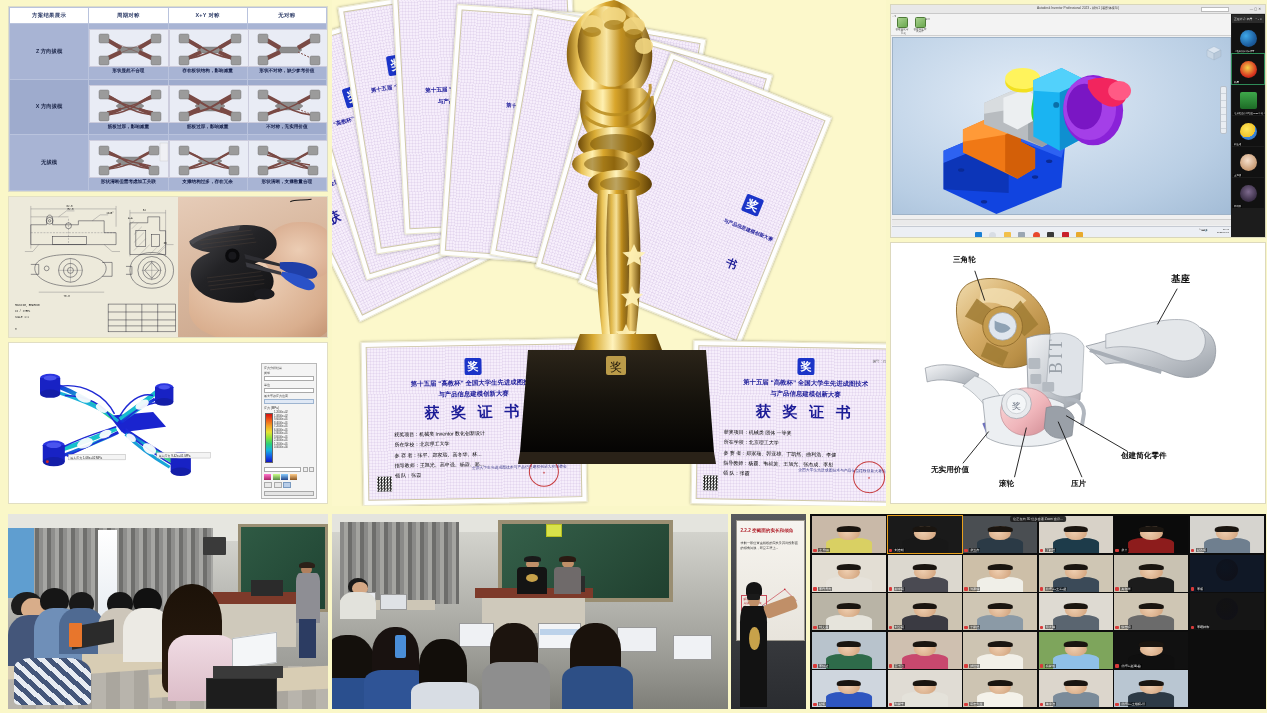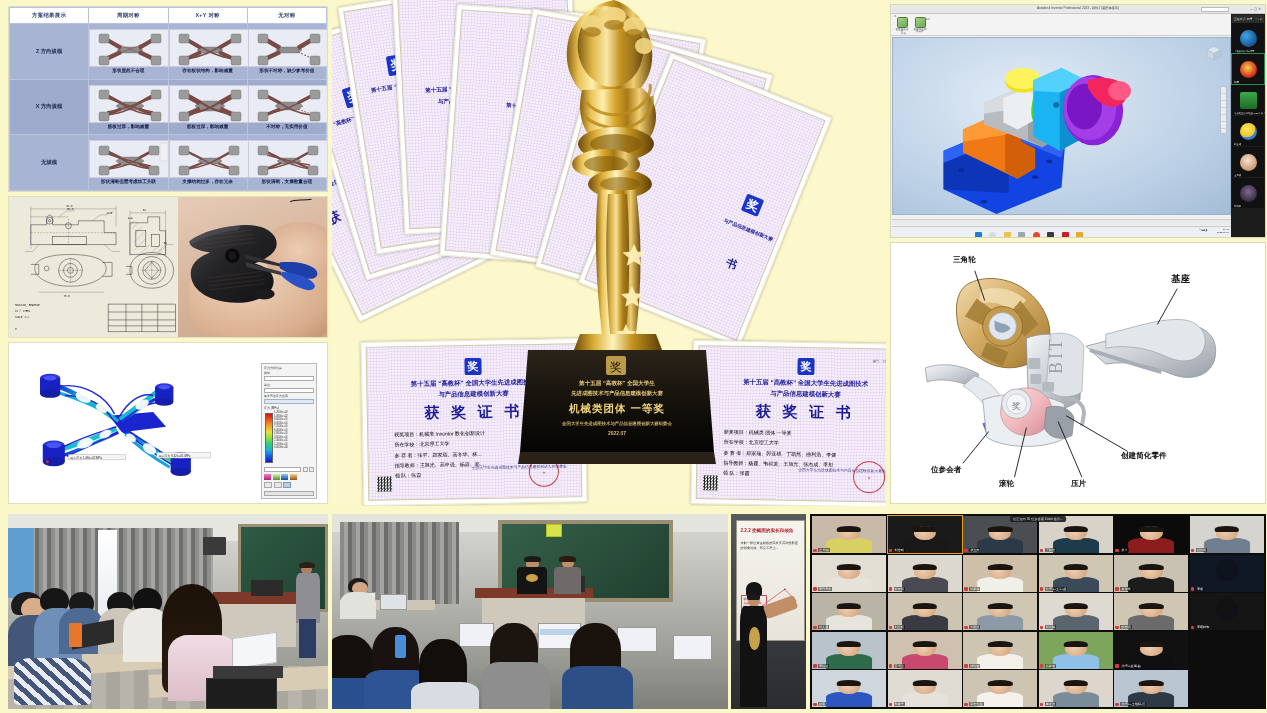--- a/index.html
+++ b/index.html
@@ -764,27 +764,20 @@
         <path d="M70,340 L146,340 L152,356 L64,356 Z" fill="url(#gold2)"></path>
 
         <path d="M18,356 L196,356 L204,458 L10,458 Z" fill="url(#plaqueG)"></path>
         <path d="M10,458 L204,458 L206,470 L8,470 Z" fill="#2a2218"></path>
 
         <rect x="96" y="362" width="20" height="19" rx="2" fill="#c8a64e" opacity=".92"></rect>
         <text x="106" y="377" font-size="12" text-anchor="middle" fill="#1a1208">奖</text>
       </svg>
 
       
-      <div style="position:absolute;left:16px;top:386px;width:182px;text-align:center">
-        <div class="plaque-txt" style="font-size:5.6px;margin-bottom:2px">第十五届 “高教杯” 全国大学生</div>
-        <div class="plaque-txt" style="font-size:5.4px;margin-bottom:5px">先进成图技术与产品信息建模创新大赛</div>
-        <div class="plaque-txt plaque-gold" style="font-size:10.5px;letter-spacing:1px;margin-bottom:5px">机械类团体    一等奖</div>
-        <div class="plaque-txt" style="font-size:4.4px;opacity:.85;margin-bottom:4px">全国大学生先进成图技术与产品信息建模创新大赛组委会</div>
-        <div class="plaque-txt" style="font-size:5px;opacity:.9">2022.07</div>
-      </div>
     </div>
   </div>
 
   <div class="panel" id="p-cad">
     <div class="cad-titlebar">
       <div class="cad-title">Autodesk Inventor Professional 2023 - 部件1 (装配体模型)</div>
       <div style="position:absolute;right:36px;top:2px;width:28px;height:5px;background:#fff;border:.4px solid #bbb"></div>
       <div style="position:absolute;right:4px;top:2px;font-size:3.4px;color:#555">— ▢ ✕</div>
     </div>
 
@@ -988,21 +981,21 @@
         <path d="M288,46 L268,82"></path>
         <path d="M72,222 L98,190"></path>
         <path d="M124,236 L136,186"></path>
         <path d="M192,236 L168,180"></path>
         <path d="M238,210 L176,174"></path>
       </g>
     </svg>
 
     <div class="anno" style="left:62px; top:12px;">三角轮</div>
     <div class="anno" style="left:280px; top:30px; font-size:9.5px;">基座</div>
-    <div class="anno" style="left:40px; top:222px;">位参会者</div>
+    <div class="anno" style="left:40px; top:222px;">无实用价值</div>
     <div class="anno" style="left:108px; top:236px;">滚轮</div>
     <div class="anno" style="left:180px; top:236px;">压片</div>
     <div class="anno" style="left:230px; top:208px;">创建简化零件</div>
   </div>
 
   <div class="panel" id="p-class1">
     <div class="photo" style="background:linear-gradient(#dcdcd8 0%,#cfcfc9 18%,#bfbfba 36%,#a9a9a4 60%,#8f8f8a 100%)">
 
       <div style="position:absolute;left:0;top:0;width:100%;height:14%;background:#e6e6e0"></div>
 

